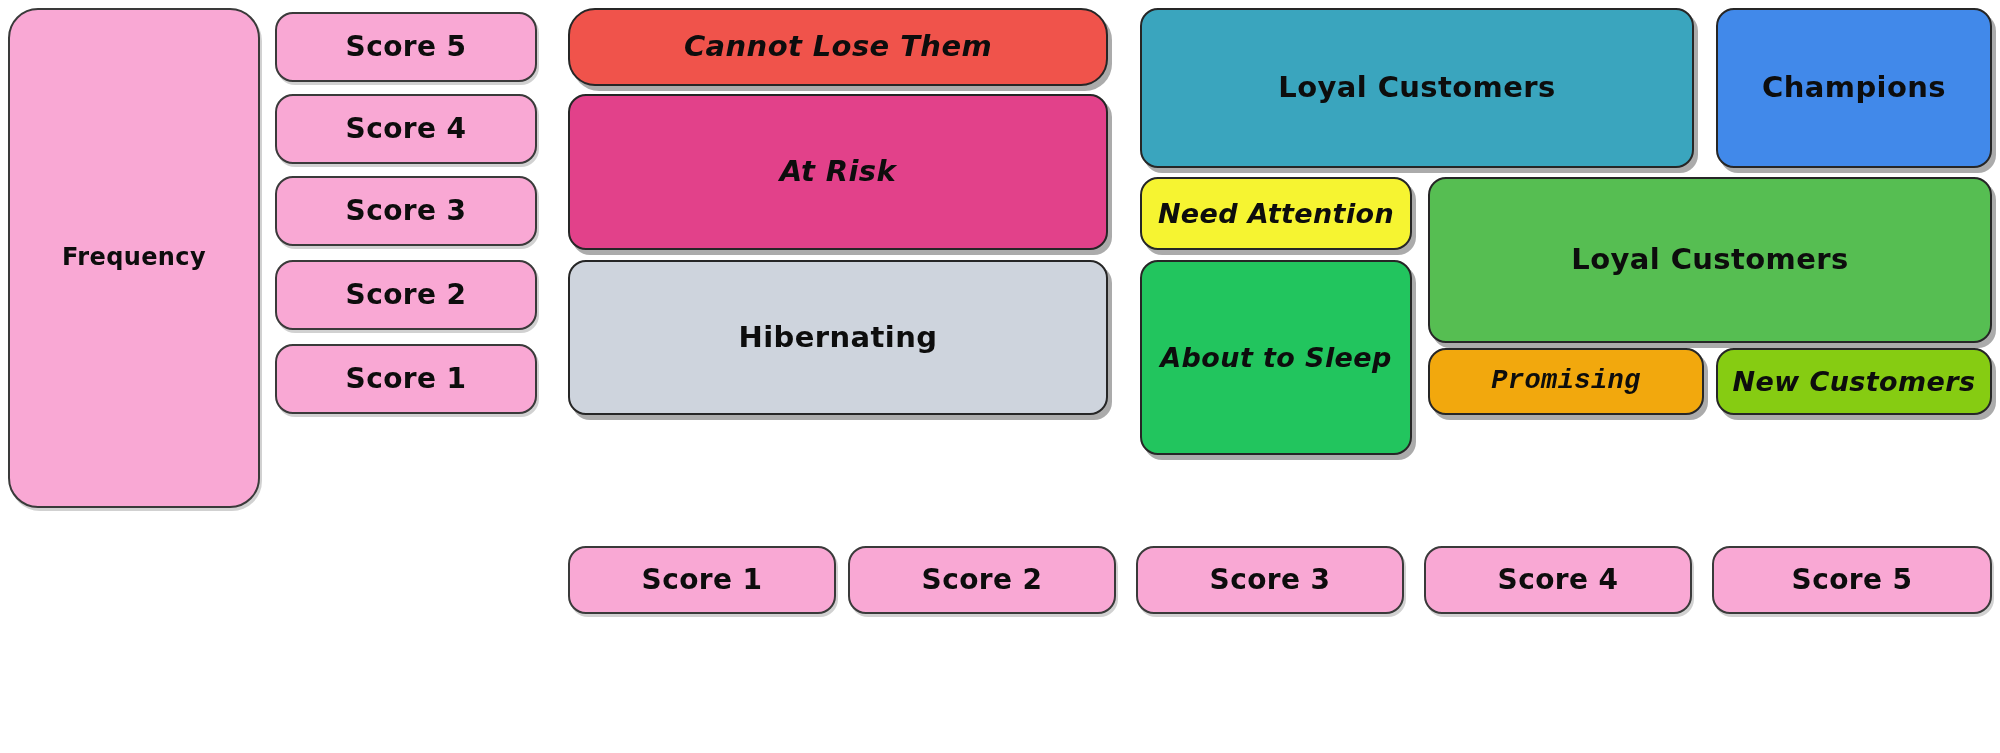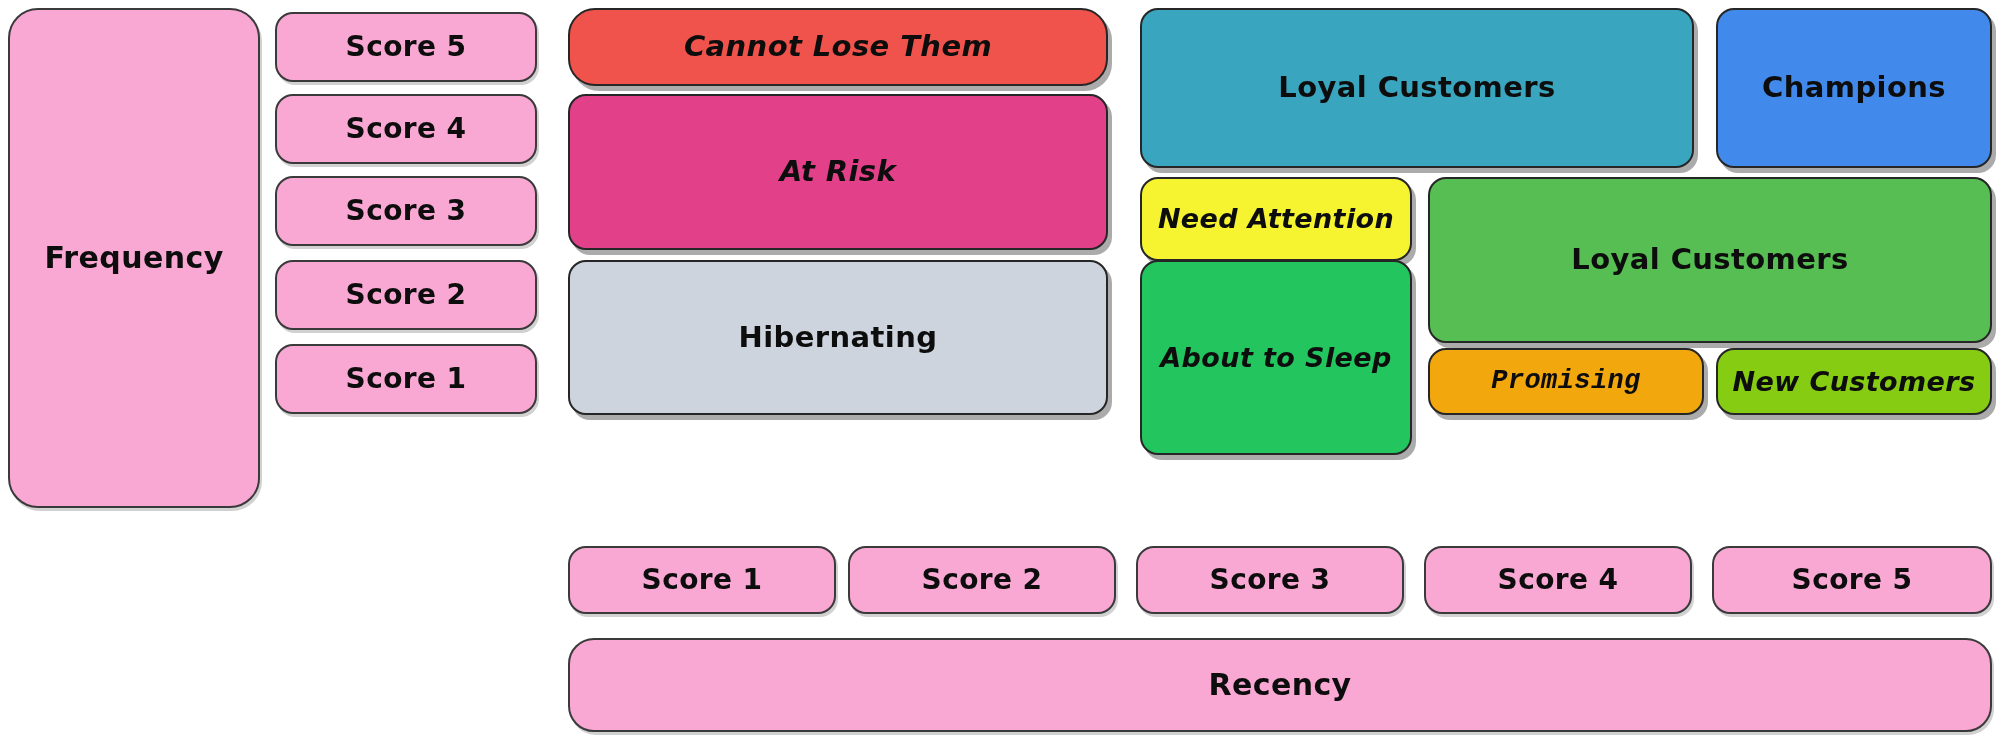--- a/index.html
+++ b/index.html
@@ -47,21 +47,21 @@
     box-shadow: 2px 3px 0 rgba(90,90,90,0.28);
   }
 
   .box.seg {
     border-color: #262626;
     border-width: 2px;
     box-shadow: 4px 5px 0 rgba(35,35,35,0.38);
   }
 
   .axis-label {
-    font-size: 30px;
+    font-size: 24px;
   }
   .score-label {
     font-size: 28px;
   }
   .seg-label {
     font-size: 29px;
   }
   .seg-label.small {
     font-size: 27px;
   }
@@ -88,33 +88,32 @@
   <div class="box plain score-label hand" style="left:275px; top:344px; width:262px; height:70px;">Score 1</div>
 
   <div class="box seg seg-label hand slant" style="left:568px; top:8px; width:540px; height:78px; background:#F0534B;border-radius:27px;">Cannot Lose Them</div>
 
   <div class="box seg seg-label hand" style="left:1140px; top:8px; width:554px; height:160px; background:#3AA5BE;">Loyal Customers</div>
 
   <div class="box seg seg-label hand" style="left:1716px; top:8px; width:276px; height:160px; background:#4189EA;">Champions</div>
 
   <div class="box seg seg-label hand slant" style="left:568px; top:94px; width:540px; height:156px; background:#E2418A;">At Risk</div>
 
-  <div class="box seg seg-label small hand slant" style="left:1140px; top:177px; width:272px; height:84px; background:#F6F431;">Need Attention</div>
+  <div class="box seg seg-label small hand slant" style="left:1140px; top:177px; width:272px; height:73px; background:#F6F431;">Need Attention</div>
 
   <div class="box seg seg-label hand" style="left:1428px; top:177px; width:564px; height:166px; background:#56BE52;">Loyal Customers</div>
 
   <div class="box seg seg-label hand" style="left:568px; top:260px; width:540px; height:155px; background:#CED4DD;">Hibernating</div>
 
   <div class="box seg seg-label small hand slant" style="left:1140px; top:260px; width:272px; height:195px; background:#22c55e;">About to Sleep</div>
 
   <div class="box seg seg-label small hand slant" style="left:1428px; top:348px; width:276px; height:67px; background:#F2A80D;font-family:Liberation Mono, monospace;">Promising</div>
 
   <div class="box seg seg-label small hand slant" style="left:1716px; top:348px; width:276px; height:67px; background:#86CC12;">New Customers</div>
 
   <div class="box plain score-label hand" style="left:568px; top:546px; width:268px; height:68px;">Score 1</div>
   <div class="box plain score-label hand" style="left:848px; top:546px; width:268px; height:68px;">Score 2</div>
   <div class="box plain score-label hand" style="left:1136px; top:546px; width:268px; height:68px;">Score 3</div>
   <div class="box plain score-label hand" style="left:1424px; top:546px; width:268px; height:68px;">Score 4</div>
   <div class="box plain score-label hand" style="left:1712px; top:546px; width:280px; height:68px;">Score 5</div>
 
-  <div class="box plain axis-label hand" style="left:568px; top:638px; width:1424px; height:94px; border-radius:26px;">Recency</div>
 
 </div>
 
 </body></html>

